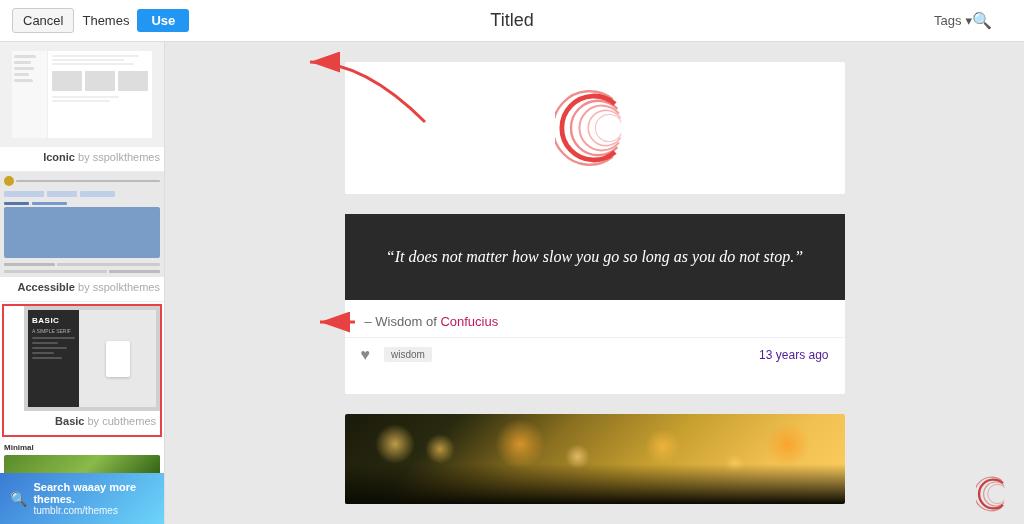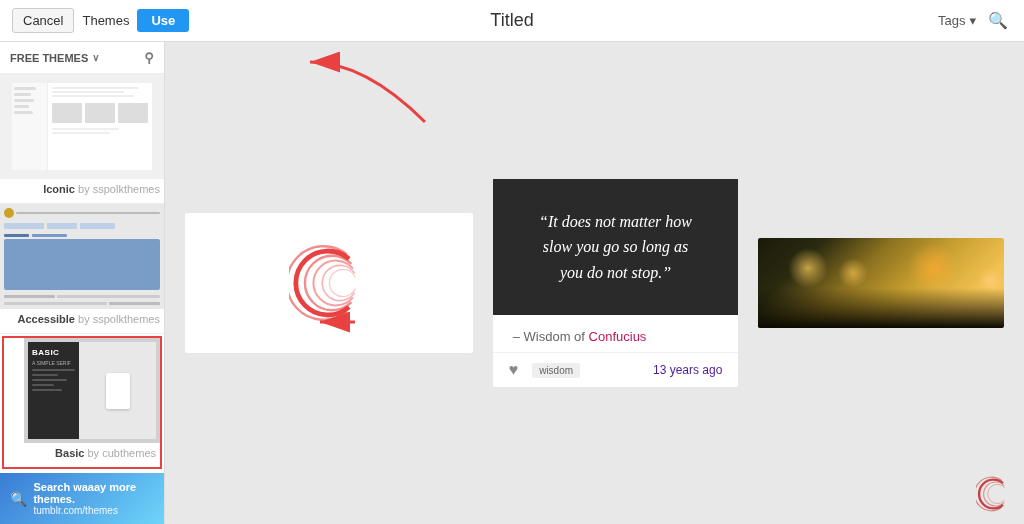--- a/index.html
+++ b/index.html
@@ -19,24 +19,23 @@
     .topbar-title {
       position: absolute;
       left: 50%;
       transform: translateX(-50%);
       font-size: 18px;
       color: #333;
       font-weight: normal;
     }
     .topbar-right {
       position: absolute;
-      right: 16px;
-      display: flex;
-      align-items: center;
-      gap: 12px;
+      right: 32px;
+      display: flex;
+      align-items: center;
     }
     .btn-cancel {
       background: #f5f5f5;
       border: 1px solid #ccc;
       padding: 4px 10px;
       font-size: 13px;
       cursor: pointer;
       color: #333;
       border-radius: 3px;
     }
@@ -306,20 +305,21 @@
       font-weight: bold;
     }
     .search-more-icon { font-size: 14px; }
 
     
     .content-area {
       flex: 1;
       background: #e8e8e8;
       overflow-y: auto;
       display: flex;
+      flex-direction: column;
       align-items: center;
       padding: 20px;
       gap: 20px;
       position: relative;
     }
 
     
     .post-card {
       background: #fff;
       width: 100%;
@@ -431,27 +431,20 @@
       <span>Tags</span>
       <span>▾</span>
     </button>
     <span class="search-icon-top">🔍</span>
   </div>
 </div>
 
 <div class="main-layout">
 
   <div class="sidebar">
-    <div class="sidebar-header">
-      <div class="sidebar-header-left">
-        <span>FREE THEMES</span>
-        <span class="chevron-icon">∨</span>
-      </div>
-      <span class="search-icon-sidebar">⚲</span>
-    </div>
 
     <div class="theme-item">
       <div class="theme-thumbnail">
         <div class="thumb-iconic">
           <div class="thumb-iconic-inner">
             <div class="thumb-iconic-left">
               <div class="thumb-iconic-left-line" style="width:70%"></div>
               <div class="thumb-iconic-left-line" style="width:55%"></div>
               <div class="thumb-iconic-left-line" style="width:65%"></div>
               <div class="thumb-iconic-left-line" style="width:50%"></div>

